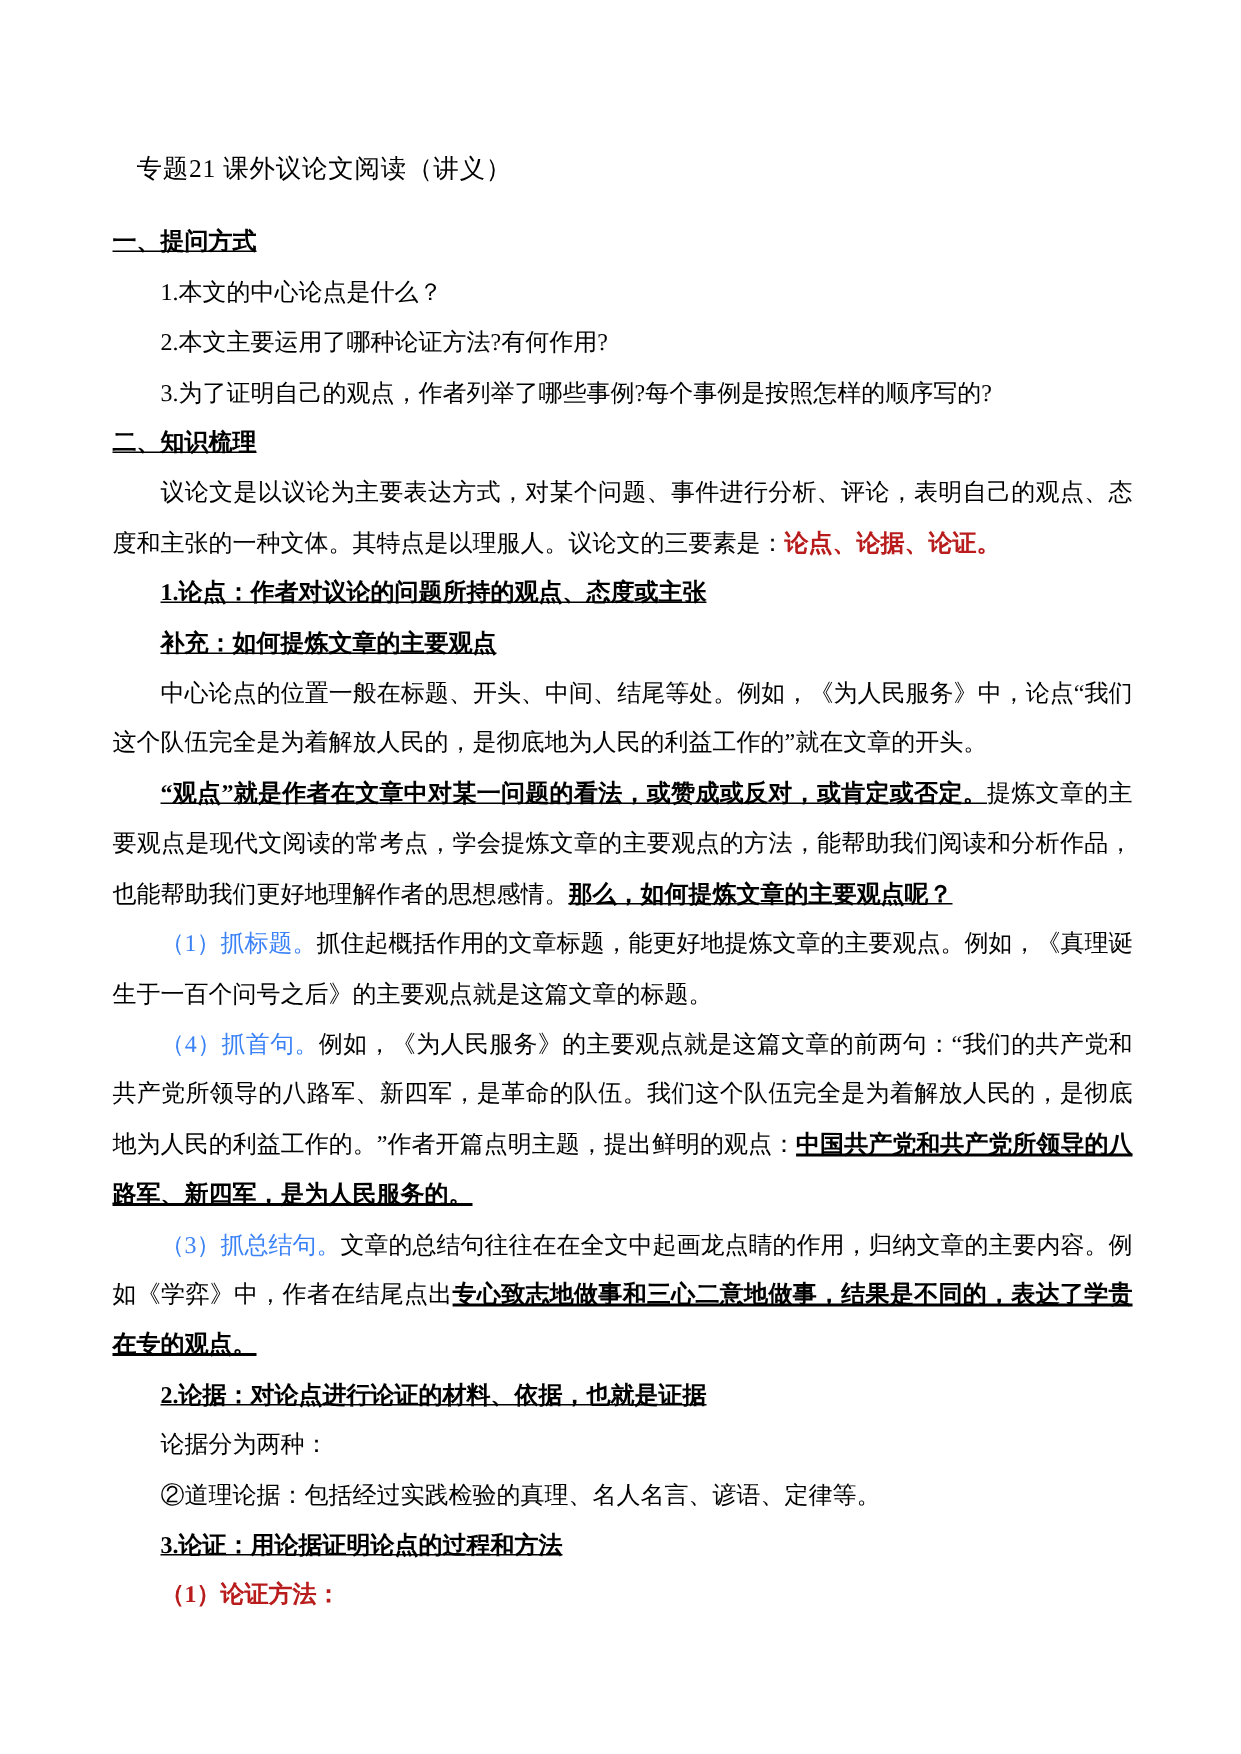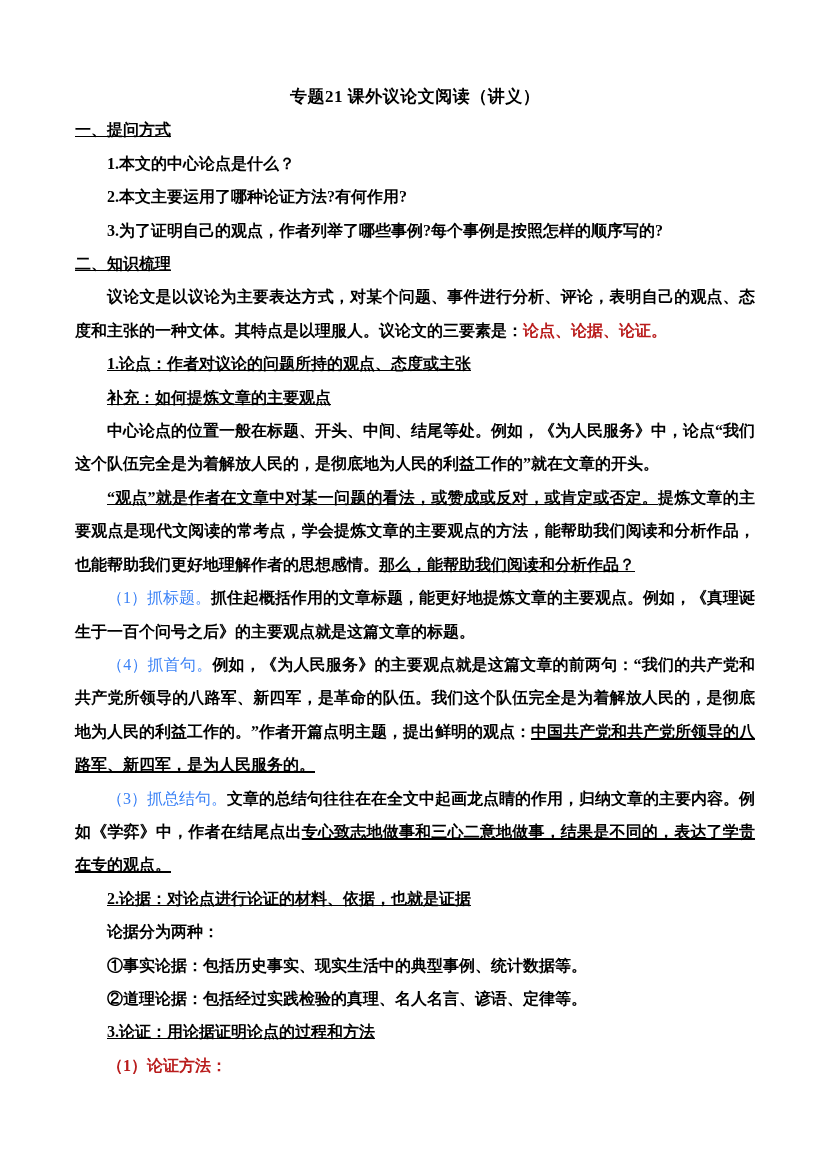--- a/index.html
+++ b/index.html
@@ -13,35 +13,34 @@
     height: 1169px;
     box-sizing: border-box;
     padding: 80px 72px 0 75px;
     font-family: "Liberation Serif", "DejaVu Serif", serif;
     font-size: 16px;
     line-height: 33.4px;
     color: #000000;
     overflow: hidden;
   }
   h1.title {
-    margin: 0;
+    margin: 16px;
     font-size: 17px;
-    font-weight: bold;
-    text-align: center;
+    font-weight: normal;
     line-height: 33.4px;
     letter-spacing: 0.5px;
   }
   p.para {
     margin: 0;
     text-align: justify;
   }
   p.para.indent {
     text-indent: 2em;
   }
-  .run.normal { font-weight: bold; }
+  .run.normal { font-weight: normal; }
   .run.bold { font-weight: bold; text-decoration: underline; }
   .run.red { color: #b91c1c; font-weight: bold; }
   .run.blue { color: #3b82f6; font-weight: normal; }
   .run.bold-underline {
     font-weight: bold;
     text-decoration: underline;
     text-decoration-thickness: 1.5px;
   }
 </style>
 </head>
@@ -52,24 +51,23 @@
   <div id="doc-body">
       <p class="para"><span class="run bold">一、提问方式</span></p>
       <p class="para indent"><span class="run normal">1.本文的中心论点是什么？</span></p>
       <p class="para indent"><span class="run normal">2.本文主要运用了哪种论证方法?有何作用?</span></p>
       <p class="para indent"><span class="run normal">3.为了证明自己的观点，作者列举了哪些事例?每个事例是按照怎样的顺序写的?</span></p>
       <p class="para"><span class="run bold">二、知识梳理</span></p>
       <p class="para indent"><span class="run normal">议论文是以议论为主要表达方式，对某个问题、事件进行分析、评论，表明自己的观点、态度和主张的一种文体。其特点是以理服人。议论文的三要素是：</span><span class="run red">论点、论据、论证。</span></p>
       <p class="para indent"><span class="run bold">1.论点：作者对议论的问题所持的观点、态度或主张</span></p>
       <p class="para indent"><span class="run bold">补充：如何提炼文章的主要观点</span></p>
       <p class="para indent"><span class="run normal">中心论点的位置一般在标题、开头、中间、结尾等处。例如，《为人民服务》中，论点“我们这个队伍完全是为着解放人民的，是彻底地为人民的利益工作的”就在文章的开头。</span></p>
-      <p class="para indent"><span class="run bold">“观点”就是作者在文章中对某一问题的看法，或赞成或反对，或肯定或否定。</span><span class="run normal">提炼文章的主要观点是现代文阅读的常考点，学会提炼文章的主要观点的方法，能帮助我们阅读和分析作品，也能帮助我们更好地理解作者的思想感情。</span><span class="run bold">那么，能帮助我们阅读和分析作品？</span></p>
+      <p class="para indent"><span class="run bold">“观点”就是作者在文章中对某一问题的看法，或赞成或反对，或肯定或否定。</span><span class="run normal">提炼文章的主要观点是现代文阅读的常考点，学会提炼文章的主要观点的方法，能帮助我们阅读和分析作品，也能帮助我们更好地理解作者的思想感情。</span><span class="run bold">那么，如何提炼文章的主要观点呢？</span></p>
       <p class="para indent"><span class="run blue">（1）抓标题。</span><span class="run normal">抓住起概括作用的文章标题，能更好地提炼文章的主要观点。例如，《真理诞生于一百个问号之后》的主要观点就是这篇文章的标题。</span></p>
       <p class="para indent"><span class="run blue">（4）抓首句。</span><span class="run normal">例如，《为人民服务》的主要观点就是这篇文章的前两句：“我们的共产党和共产党所领导的八路军、新四军，是革命的队伍。我们这个队伍完全是为着解放人民的，是彻底地为人民的利益工作的。”作者开篇点明主题，提出鲜明的观点：</span><span class="run bold-underline">中国共产党和共产党所领导的八路军、新四军，是为人民服务的。</span></p>
       <p class="para indent"><span class="run blue">（3）抓总结句。</span><span class="run normal">文章的总结句往往在在全文中起画龙点睛的作用，归纳文章的主要内容。例如《学弈》中，作者在结尾点出</span><span class="run bold-underline">专心致志地做事和三心二意地做事，结果是不同的，表达了学贵在专的观点。</span></p>
       <p class="para indent"><span class="run bold">2.论据：对论点进行论证的材料、依据，也就是证据</span></p>
       <p class="para indent"><span class="run normal">论据分为两种：</span></p>
-      <p class="para indent"><span class="run normal">①事实论据：包括历史事实、现实生活中的典型事例、统计数据等。</span></p>
       <p class="para indent"><span class="run normal">②道理论据：包括经过实践检验的真理、名人名言、谚语、定律等。</span></p>
       <p class="para indent"><span class="run bold">3.论证：用论据证明论点的过程和方法</span></p>
       <p class="para indent"><span class="run red">（1）论证方法：</span></p>
     </div>
 </div>
 
 </body></html>

